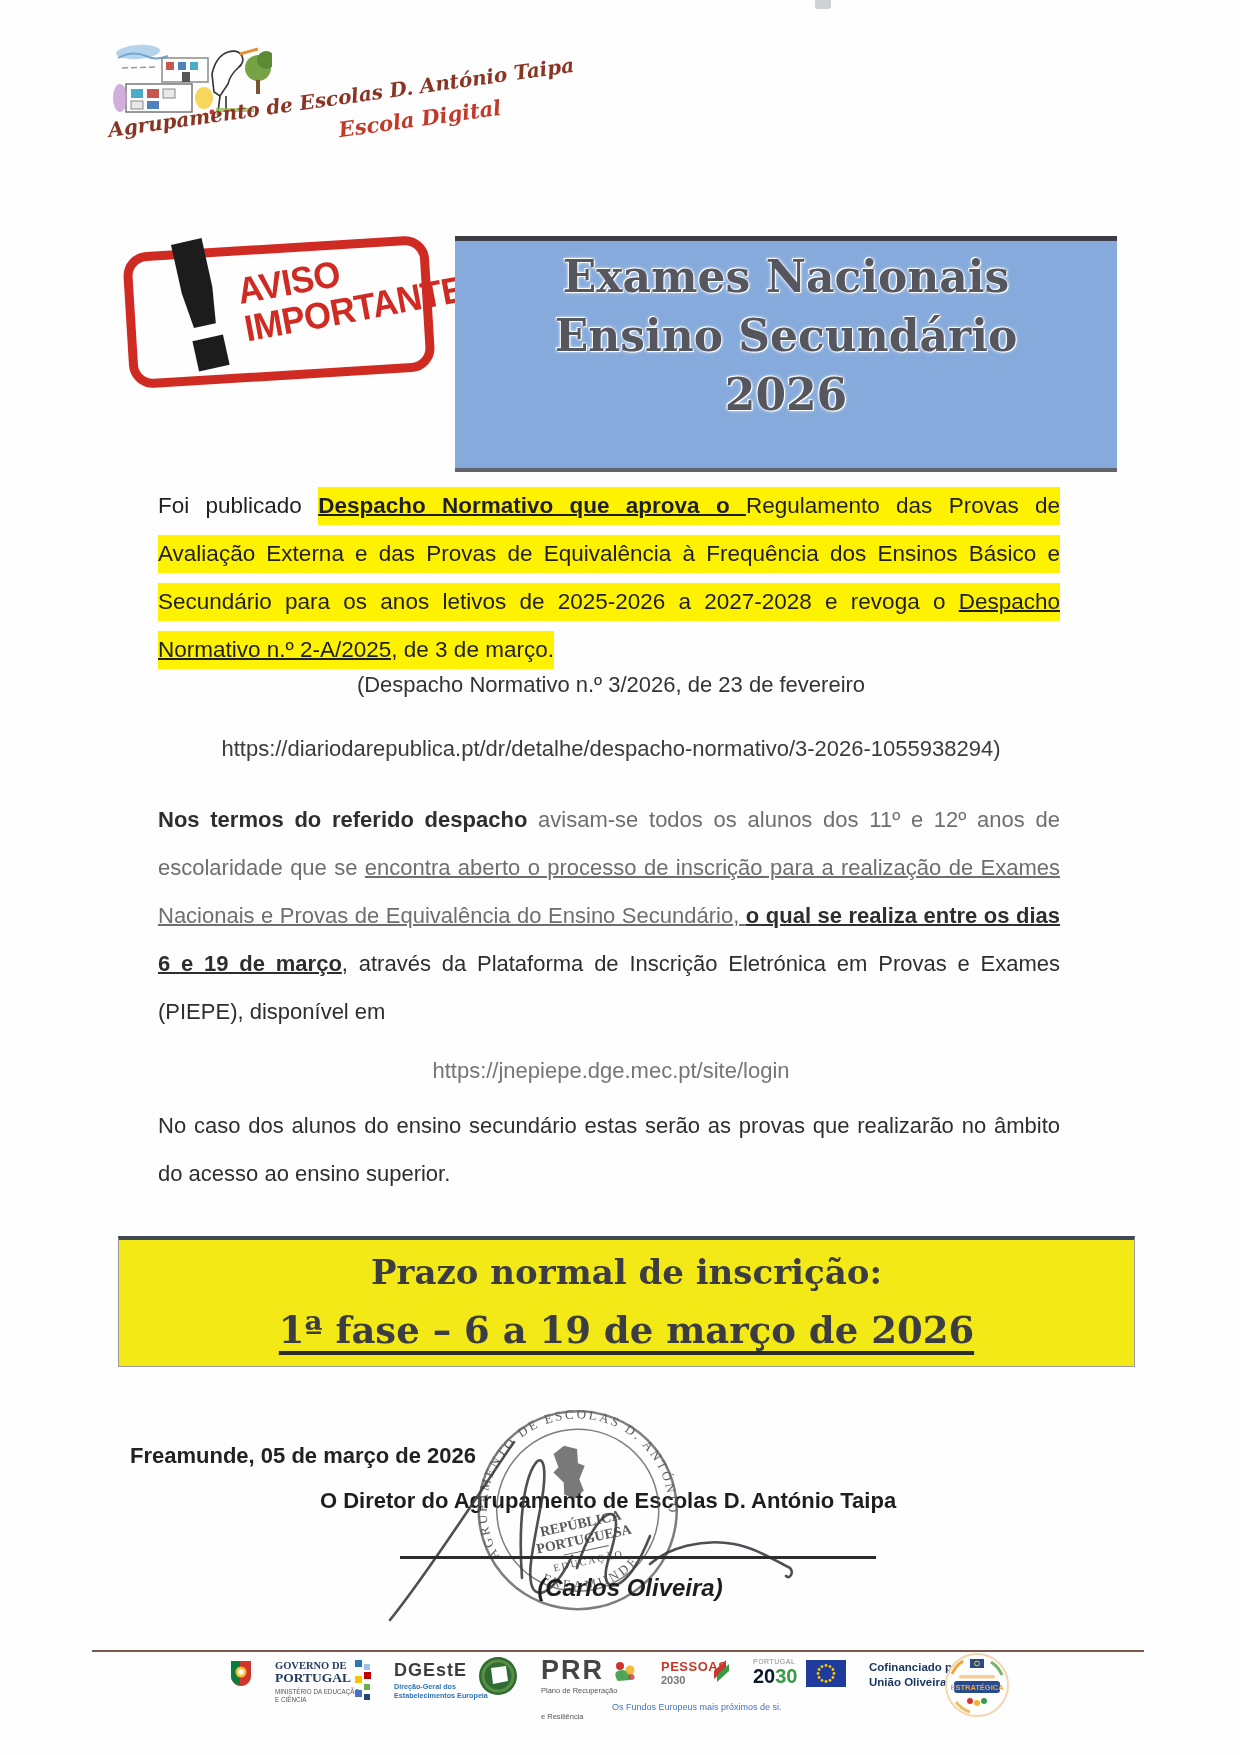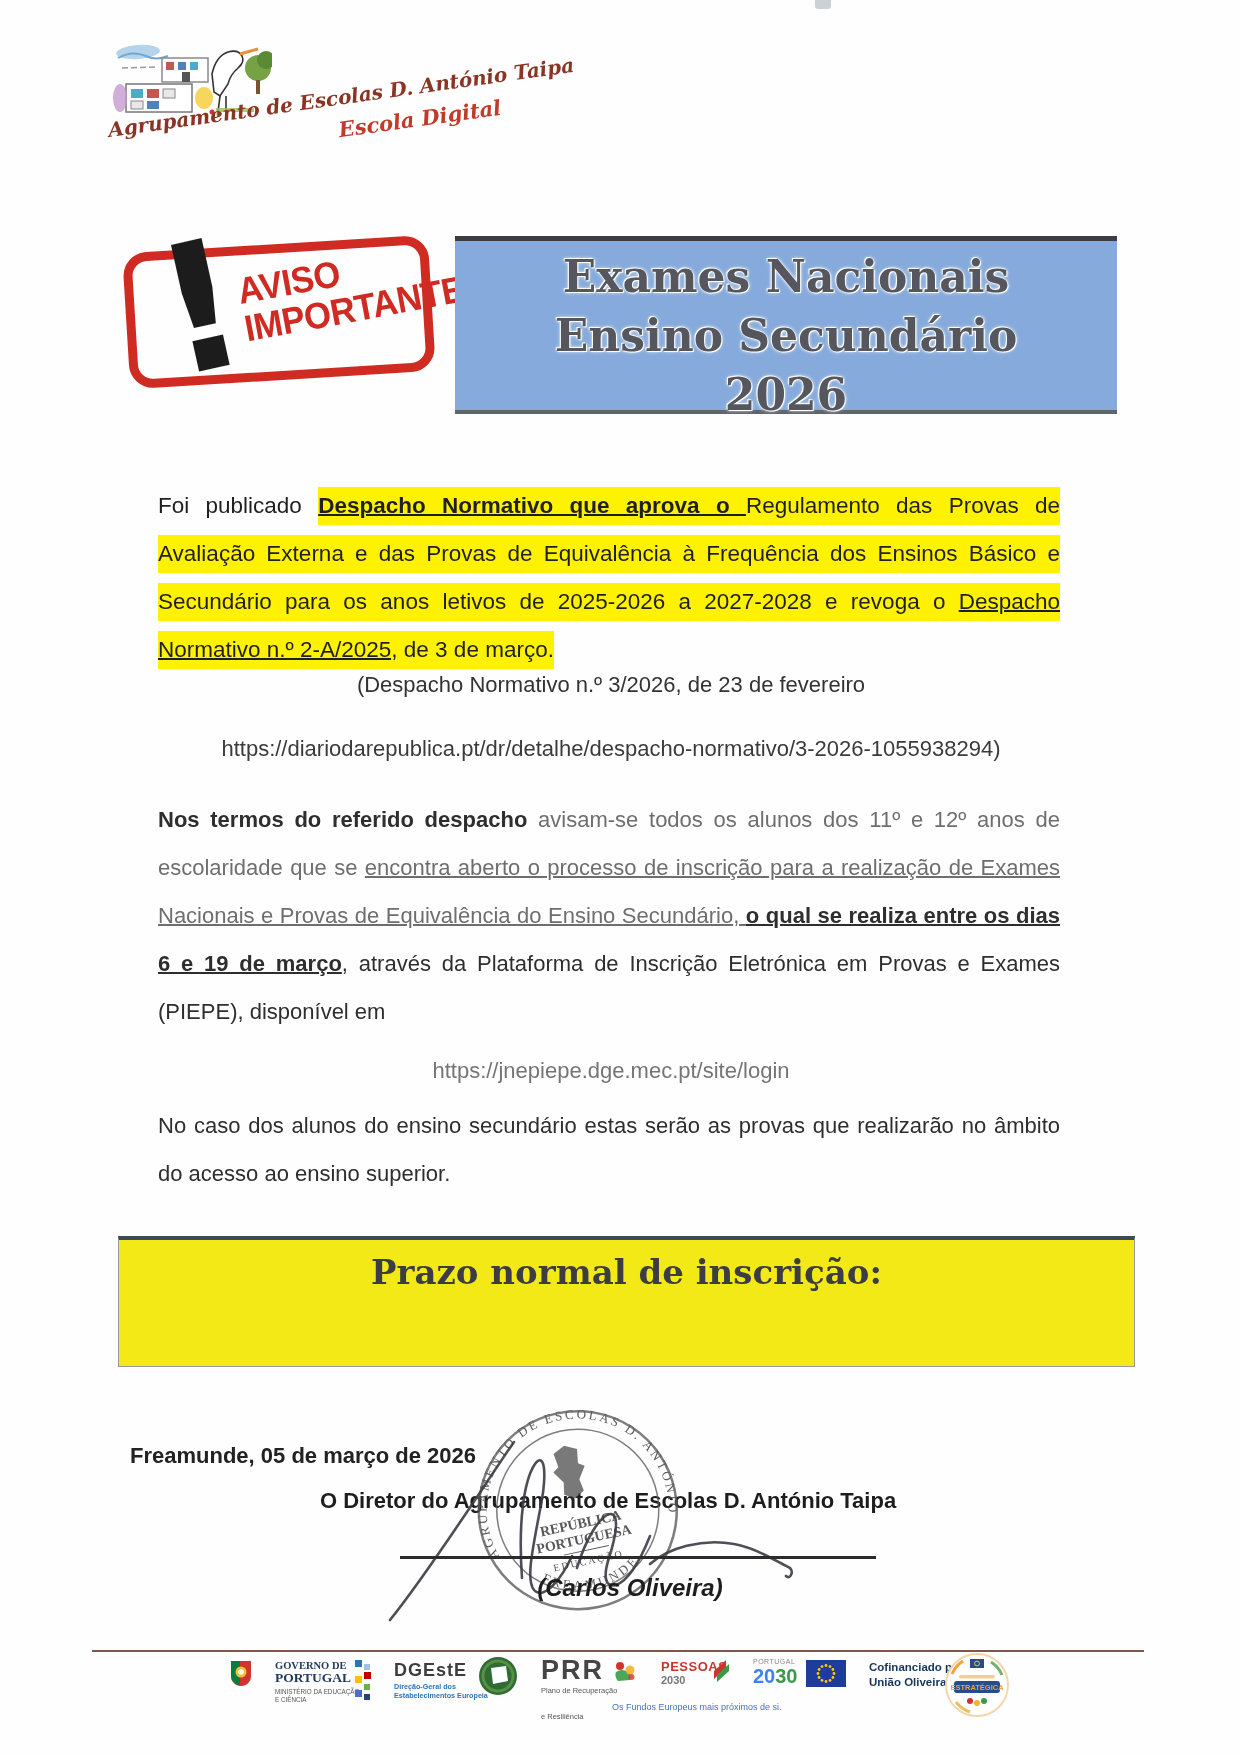--- a/index.html
+++ b/index.html
@@ -19,21 +19,21 @@
 
   
   .aviso{left:126px;top:244px;width:306px;height:136px;border:9px solid #cf2b22;border-radius:24px;
          transform:rotate(-3.5deg)}
   .aviso .excl{position:absolute;left:26px;top:-38px;font-size:178px;font-weight:bold;color:#1c1c1c;
                font-family:"DejaVu Sans",sans-serif;transform:rotate(-9deg);line-height:1}
   .aviso .txt{position:absolute;left:102px;top:18px;transform:rotate(-7deg) scaleX(.94);transform-origin:left top;
               color:#cf2b22;font-weight:bold;font-size:37px;line-height:38px;letter-spacing:-.5px}
 
   
-  .banner{left:455px;top:236px;width:662px;height:178px;background:#85aadb;text-align:center;
+  .banner{left:455px;top:236px;width:662px;height:236px;background:#85aadb;text-align:center;
           border-top:5px solid #3c3c44;border-bottom:4px solid #62636b;padding-top:6px}
   .banner div{font-family:"DejaVu Serif",serif;font-weight:700;font-size:44px;line-height:59px;color:#55565e;
           text-shadow:0 0 2px #fff,0 0 4px #fff,1px 1px 0 #fff,-1px -1px 0 #fff}
 
   
   .para{left:158px;width:902px;font-size:22.5px;line-height:48px;text-align:justify;color:#1f1f1f}
   .p1{top:482px}
   .p2{top:796px;font-size:22px;color:#2e2e2e}
   .p3{top:1102px;font-size:22px;color:#2e2e2e}
   .hl{background:#fff200;padding:6px 0 7px}
@@ -73,21 +73,21 @@
   .prr{left:478px;top:1656px}
   .prr .nm{font-size:27px;font-weight:bold;color:#454545;letter-spacing:2px;line-height:28px}
   .prr .sb{font-size:7.5px;color:#555;line-height:9px;margin-top:2px}
   .pessoas{left:612px}
   .pessoas .nm{font-size:13px;font-weight:bold;color:#c0392b;line-height:14px;letter-spacing:.5px}
   .pessoas .yr{font-size:11px;color:#777;font-weight:bold}
   .tagline{left:612px;top:1702px;width:220px;font-size:9px;color:#4472c4}
   .pt2030{left:712px;top:1658px}
   .pt2030 .lb{font-size:7px;color:#8a8a8a;letter-spacing:.5px;line-height:8px}
   .pt2030 .yy{font-size:20px;font-weight:bold;line-height:21px}
-  .pt2030 .r{color:#3b82f6}.pt2030 .g{color:#3a9b46}
+  .pt2030 .r{color:#0f172a}.pt2030 .g{color:#3a9b46}
   .eu{left:806px}
   .eu .tx{font-size:11.5px;font-weight:bold;color:#17365d;line-height:13.5px;padding-top:1px}
   .badge{left:944px;top:1652px}
 </style>
 </head>
 <body>
 
 <div class="page">
 
   <div class="abs artifact"></div>
@@ -146,20 +146,21 @@
   <div class="abs curl1">https://diariodarepublica.pt/dr/detalhe/despacho-normativo/3-2026-1055938294)</div>
 
   <p class="abs para p2"><span class="b dark">Nos termos do referido despacho </span><span class="gray">avisam-se todos os alunos dos 11º e 12º anos de escolaridade que se </span><span class="gray u">encontra aberto o processo de inscrição para a realização de Exames Nacionais e Provas de Equivalência do Ensino Secundário</span><span class="gray u">, </span><span class="b dark u">o qual se realiza entre os dias 6 e 19 de março</span><span class="dark">, através da Plataforma de Inscrição Eletrónica em Provas e Exames (PIEPE), disponível em</span></p>
 
   <div class="abs curl2">https://jnepiepe.dge.mec.pt/site/login</div>
 
   <p class="abs para p3">No caso dos alunos do ensino secundário estas serão as provas que realizarão no âmbito do acesso ao ensino superior.</p>
 
   <div class="abs deadline">
     <div class="d1">Prazo normal de inscrição:</div>
+    <div class="d2"><span>1ª fase – 6 a 19 de março de 2026</span></div>
   </div>
 
   <div class="abs placedate">Freamunde, 05 de março de 2026</div>
   <div class="abs director">O Diretor do Agrupamento de Escolas D. António Taipa</div>
 
   <div class="abs stampwrap">
     <svg width="235" height="220" viewBox="0 0 235 220">
       <g stroke="#5a5a5a" fill="none" opacity=".85">
         <circle cx="117" cy="106" r="99" stroke-width="2.5"></circle>
         <circle cx="117" cy="106" r="81" stroke-width="1.5"></circle>

